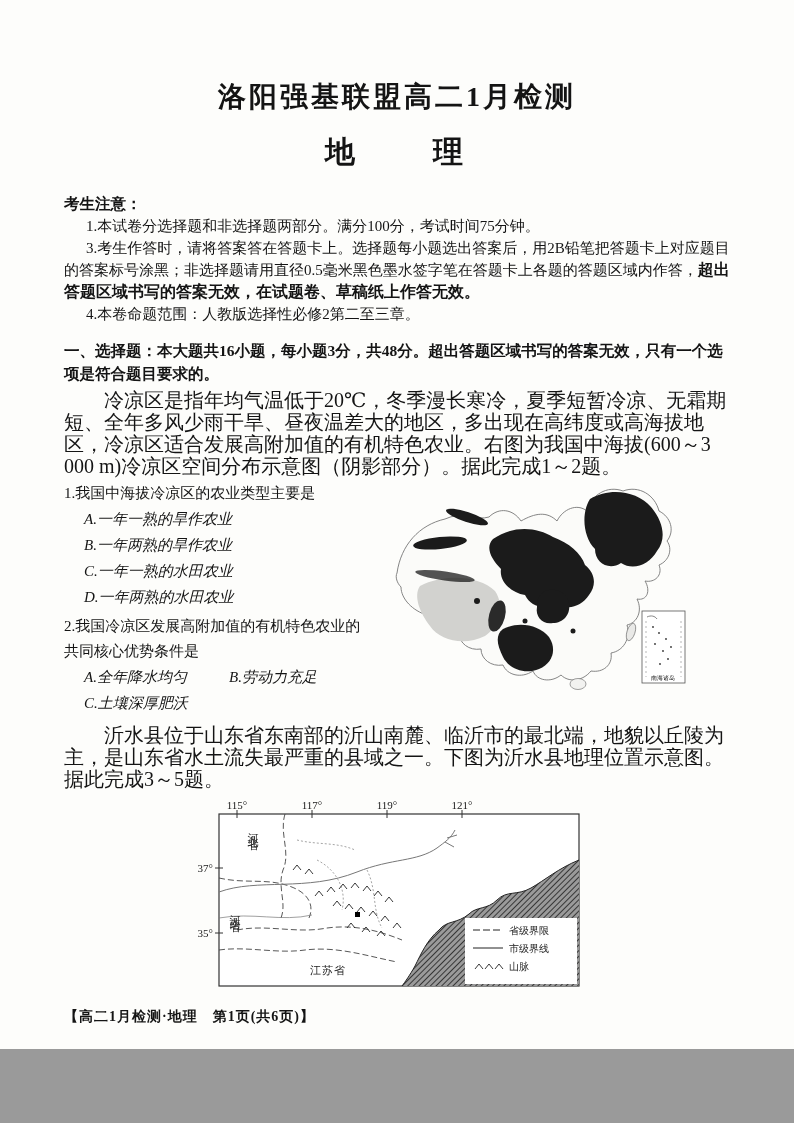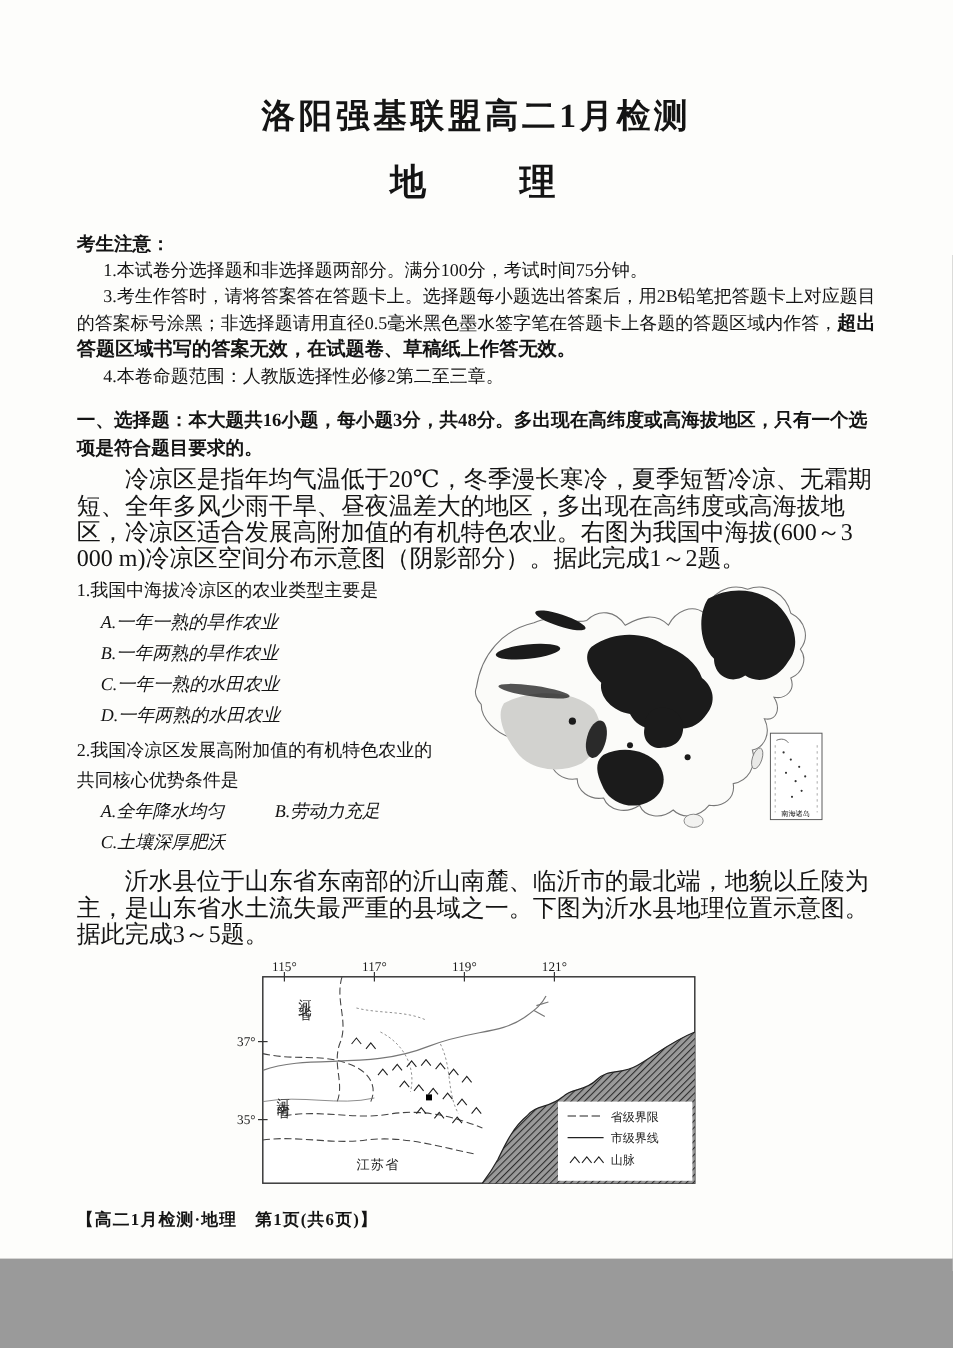--- a/index.html
+++ b/index.html
@@ -47,21 +47,21 @@
     <h1 class="title">洛阳强基联盟高二1月检测</h1>
     <h2 class="subject">地　　理</h2>
 
     <div>
       <div class="notice-heading">考生注意：</div>
       <p class="notice-item">1.本试卷分选择题和非选择题两部分。满分100分，考试时间75分钟。</p>
       <p class="notice-item"><span>3.考生作答时，请将答案答在答题卡上。选择题每小题选出答案后，用2B铅笔把答题卡上对应题目的答案标号涂黑；非选择题请用直径0.5毫米黑色墨水签字笔在答题卡上各题的答题区域内作答，</span><span class="bold-run">超出答题区域书写的答案无效，在试题卷、草稿纸上作答无效。</span></p>
       <p class="notice-item">4.本卷命题范围：人教版选择性必修2第二至三章。</p>
     </div>
 
-    <p class="section-heading">一、选择题：本大题共16小题，每小题3分，共48分。多出现在高纬度或高海拔地区，只有一个选项是符合题目要求的。</p>
+    <p class="section-heading">一、选择题：本大题共16小题，每小题3分，共48分。超出答题区域书写的答案无效，只有一个选项是符合题目要求的。</p>
 
     <p class="passage">冷凉区是指年均气温低于20℃，冬季漫长寒冷，夏季短暂冷凉、无霜期短、全年多风少雨干旱、昼夜温差大的地区，多出现在高纬度或高海拔地区，冷凉区适合发展高附加值的有机特色农业。右图为我国中海拔(600～3 000 m)冷凉区空间分布示意图（阴影部分）。据此完成1～2题。</p>
 
     <div class="qblock">
 
       <div class="china-map">
         <svg viewBox="0 0 345 215" width="345" height="215">
 
           <path d="M 12,92 C 16,64 34,44 60,38 C 76,30 92,40 104,36 C 114,26 128,28 136,40 C 150,32 162,30 172,40 C 178,28 192,22 202,30 C 206,14 222,4 238,10 C 254,4 270,14 274,30 C 286,36 290,50 282,60 C 288,68 284,80 274,84 C 278,94 270,102 260,100 C 266,110 262,120 252,118 C 258,130 252,142 242,144 C 246,158 238,170 226,172 C 228,184 218,192 206,190 C 198,200 184,202 176,194 C 166,202 152,200 148,190 C 136,198 122,194 118,184 C 106,186 96,178 96,168 C 84,170 74,162 74,152 C 58,154 44,146 42,134 C 28,130 16,118 16,106 C 12,102 10,96 12,92 Z" fill="#fbfbf9" stroke="#777" stroke-width="0.9"></path>
           <ellipse cx="246" cy="151" rx="4" ry="9" transform="rotate(18 246 151)" fill="#e9e9e7" stroke="#777" stroke-width="0.7"></ellipse>
@@ -178,19 +178,19 @@
           <line x1="276" y1="130" x2="306" y2="130" stroke="#222" stroke-width="1" stroke-dasharray="7,3"></line>
           <text x="312" y="134" font-size="10">省级界限</text>
           <line x1="276" y1="148" x2="306" y2="148" stroke="#222" stroke-width="1"></line>
           <text x="312" y="152" font-size="10">市级界线</text>
           <path d="M278,169 l4,-5 l4,5 M288,169 l4,-5 l4,5 M298,169 l4,-5 l4,5" fill="none" stroke="#222" stroke-width="0.9"></path>
           <text x="312" y="170" font-size="10">山脉</text>
         </g>
       </svg>
       <div class="v-label" style="left:48px; top:24px;">河北省</div>
       <div class="v-label" style="left:30px; top:106px;">河南省</div>
-      <div class="h-label" style="left:100px; top:163px;">江苏省</div>
+      <div class="h-label" style="left:113px; top:163px;">江苏省</div>
     </div>
 
     <div class="footer">【高二1月检测·地理　第1页(共6页)】</div>
 
   </div>
 </div>
 
 </body></html>

